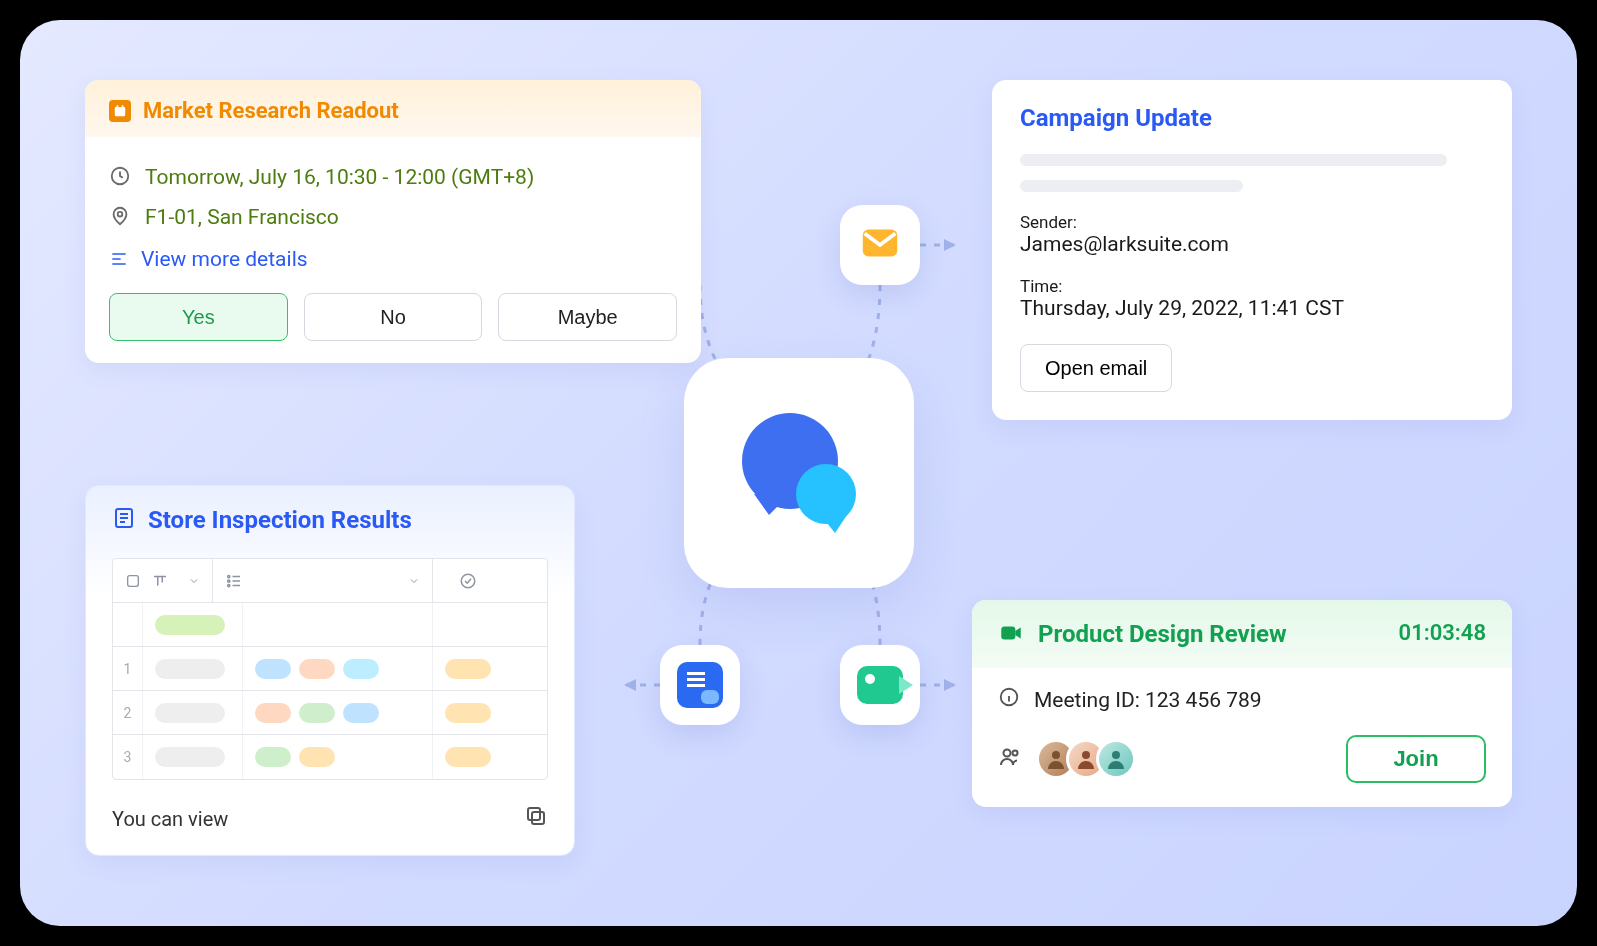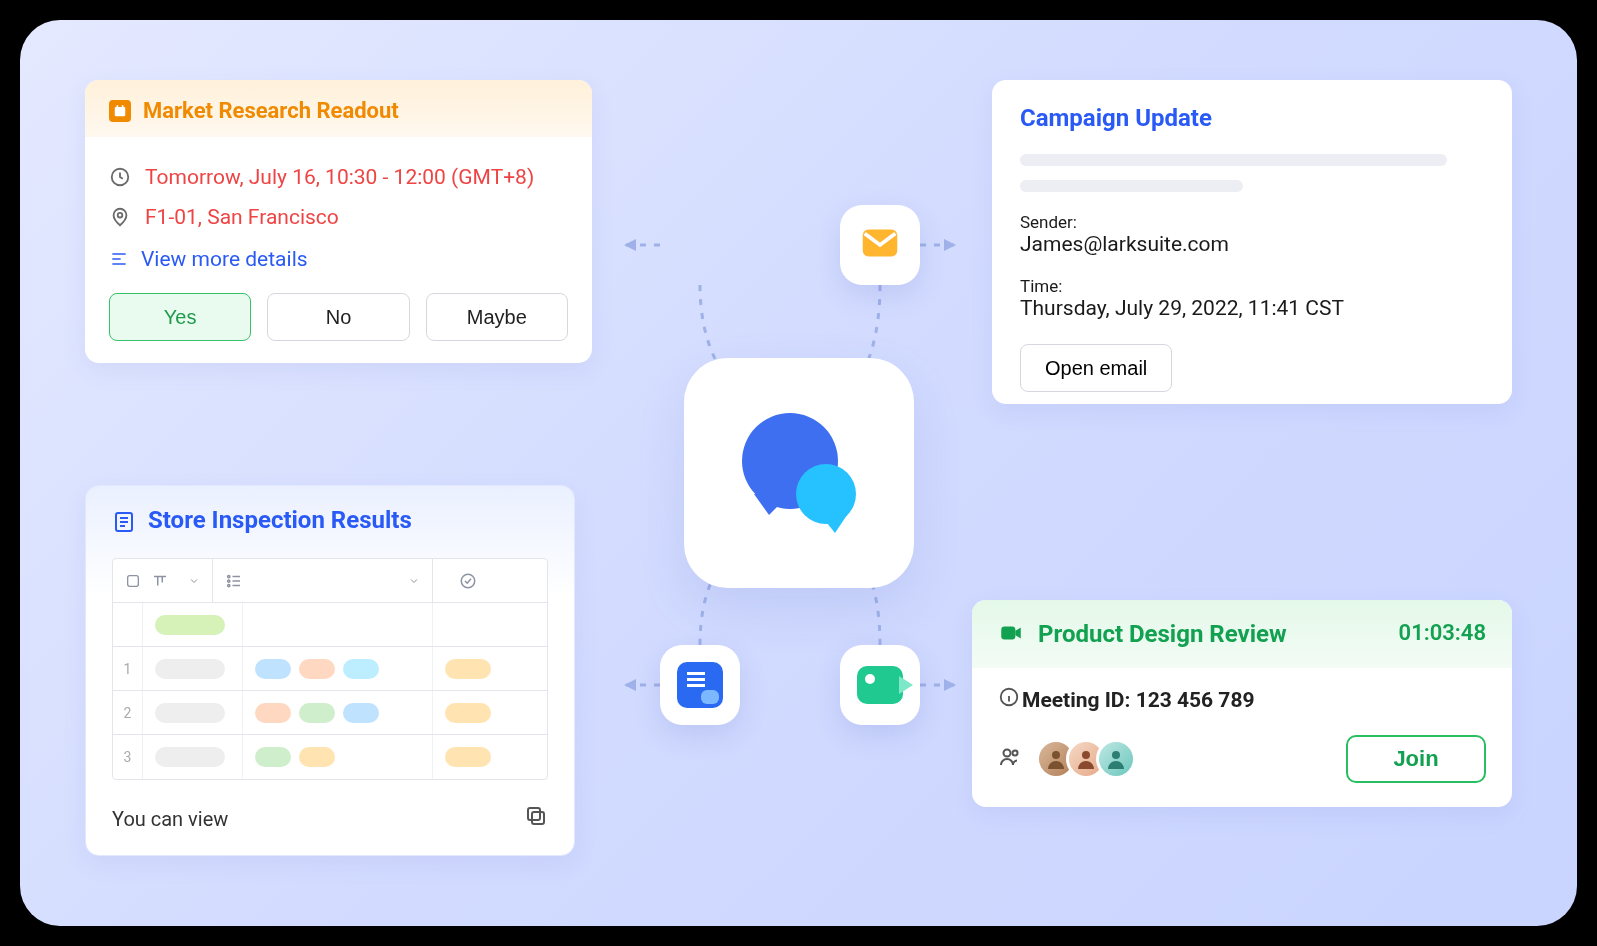--- a/index.html
+++ b/index.html
@@ -18,21 +18,21 @@
     background: linear-gradient(135deg, #e4e9ff 0%, #d2dbff 50%, #c9d4ff 100%);
     border-radius: 40px;
     overflow: hidden;
   }
 
   
   .card-calendar {
     position: absolute;
     left: 65px;
     top: 60px;
-    width: 507px;
+    width: 616px;
     background: #fff;
     border-radius: 14px;
     box-shadow: 0 8px 24px rgba(60,80,180,0.08);
     overflow: hidden;
   }
   .card-calendar .hdr {
     background: linear-gradient(180deg, #fff1da 0%, #fff8ef 100%);
     padding: 18px 24px 14px;
     display: flex;
     align-items: center;
@@ -40,41 +40,41 @@
     color: #f08a00;
     font-weight: 700;
     font-size: 22px;
   }
   .cal-icon {
     width: 22px; height: 22px; border-radius: 4px; background: #f08a00;
     display: flex; align-items: center; justify-content: center;
   }
   .cal-icon svg { width: 14px; height: 14px; }
   .card-calendar .body { padding: 12px 24px 22px; }
-  .iconrow { display: flex; align-items: center; gap: 14px; font-size: 21px; color: #ef4444; margin: 16px 0; }
+  .iconrow { display: flex; gap: 14px; font-size: 21px; color: #4d7c0f; margin: 16px 0; }
   .iconrow svg { width: 22px; height: 22px; stroke: #6b6b6b; }
   .viewmore { display: flex; align-items: center; gap: 12px; color: #2a5af5; font-size: 21px; margin: 18px 0 22px; cursor: pointer; }
   .viewmore svg { width: 20px; height: 20px; stroke: #2a5af5; }
   .btnrow { display: flex; gap: 16px; }
   .btnrow button {
     flex: 1; height: 48px; border-radius: 8px; border: 1px solid #d5d8de;
     background: #fff; font-size: 20px; color: #222; cursor: pointer;
   }
   .btnrow button.yes { background: #e9faef; border-color: #35c26b; color: #1f9a4c; }
 
   
   .card-email {
     position: absolute;
     right: 65px;
     top: 60px;
     width: 520px;
     background: #fff;
     border-radius: 14px;
     box-shadow: 0 8px 24px rgba(60,80,180,0.08);
-    padding: 24px 28px 12px;
+    padding: 24px 28px 28px;
   }
   .card-email h3 { color: #2a5af5; font-size: 24px; font-weight: 700; margin-bottom: 22px; }
   .skel { background: #eceef3; border-radius: 6px; height: 12px; margin-bottom: 14px; }
   .skel.w90 { width: 92%; }
   .skel.w50 { width: 48%; }
   .card-email .lbl { font-size: 17px; color: #1a1a1a; margin-top: 20px; }
   .card-email .val { font-size: 21px; color: #1a1a1a; margin-top: 0; }
   .openemail {
     margin-top: 24px; height: 48px; padding: 0 24px; border-radius: 8px;
     border: 1px solid #d5d8de; background: #fff; font-size: 20px; cursor: pointer;
@@ -85,21 +85,21 @@
     position: absolute;
     left: 65px;
     top: 465px;
     width: 490px;
     background: linear-gradient(180deg, #eaf0ff 0%, #fff 30%);
     border-radius: 14px;
     border: 1px solid #e2e8ff;
     box-shadow: 0 8px 24px rgba(60,80,180,0.08);
     padding: 20px 26px 22px;
   }
-  .card-base .title { display:flex; align-items:flex-end; gap:12px; color:#2a5af5; font-size:24px; font-weight:700; margin-bottom:24px; }
+  .card-base .title { display:flex; align-items:flex-start; gap:12px; color:#2a5af5; font-size:24px; font-weight:700; margin-bottom:24px; }
   .base-icon { width:24px; height:24px; }
   .base-icon svg { width:24px; height:24px; stroke:#2a5af5; fill:none; stroke-width:2; }
 
   .tbl { border:1px solid #e3e5eb; border-radius:4px; background:#fff; overflow:hidden; }
   .tbl-head { display:flex; border-bottom:1px solid #e3e5eb; height:44px; align-items:center; }
   .th { display:flex; align-items:center; gap:10px; padding:0 12px; border-right:1px solid #e3e5eb; height:100%; color:#8d93a1; }
   .th:last-child { border-right:none; }
   .th.c1 { width:100px; }
   .th.c2 { width:220px; }
   .th.c3 { width:70px; justify-content:center; }
@@ -132,21 +132,21 @@
   }
   .card-meeting .hdr {
     background: linear-gradient(180deg, #e4f8e9 0%, #f3fcf5 100%);
     padding: 20px 26px 16px;
     display: flex; align-items:flex-start; gap:14px;
     color:#12a150; font-weight:700; font-size:24px;
   }
   .card-meeting .hdr .timer { margin-left:auto; font-weight:600; font-size:22px; }
   .vcam-icon svg { width:26px; height:26px; fill:#12a150; }
   .card-meeting .body { padding:18px 26px 24px; }
-  .meetid { display:flex; align-items:center; gap:2px; font-size:21px; color:#222;font-weight:bold; }
+  .meetid { display:flex; align-items:center; gap:14px; font-size:21px; color:#222; }
   .info-icon svg { width:22px; height:22px; stroke:#555; fill:none; stroke-width:2; }
   .participants-row { display:flex; align-items:center; gap:14px; margin-top:22px; }
   .people-icon svg { width:24px; height:24px; stroke:#555; fill:none; stroke-width:2; }
   .avatars { display:flex; }
   .avatar { width:40px; height:40px; border-radius:50%; border:3px solid #fff; margin-left:-10px; display:flex; align-items:center; justify-content:center; }
   .avatar:first-child { margin-left:0; }
   .joinbtn {
     margin-left:auto; width:140px; height:48px; border-radius:10px;
     border:2px solid #27bf5f; background:#fff; color:#12a150; font-size:22px; font-weight:600; cursor:pointer;
   }

